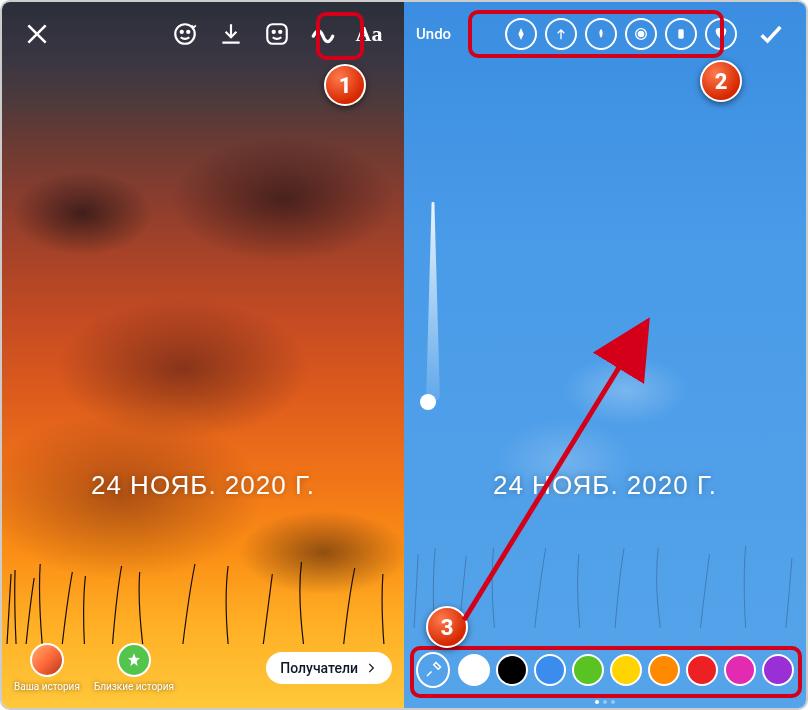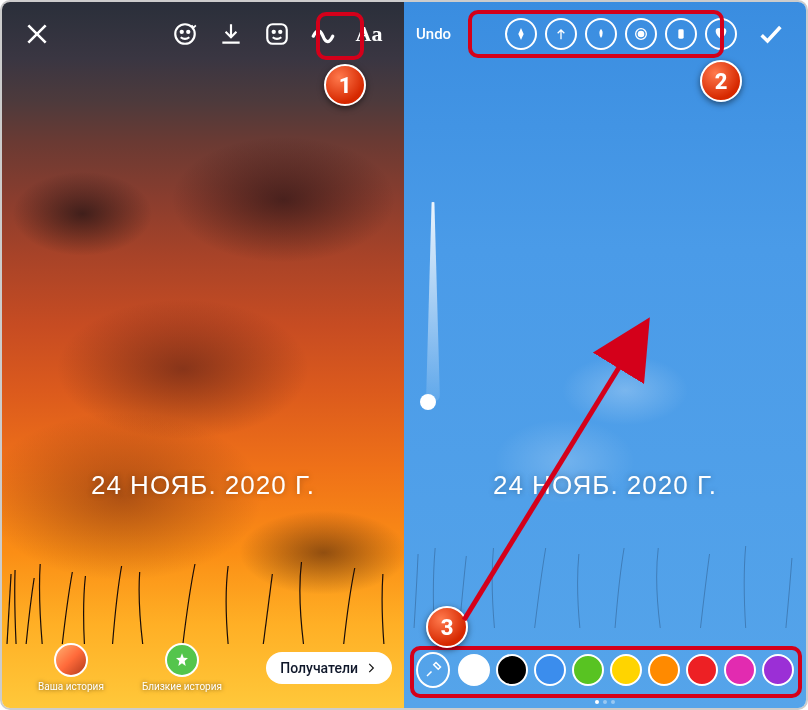--- a/index.html
+++ b/index.html
@@ -81,21 +81,21 @@
     position:absolute; left:0; right:0; text-align:center;
     color:#fff; font-weight:500; font-size:26px; letter-spacing:1px;
     font-family:Liberation Sans, sans-serif;
     text-shadow:0 0 6px rgba(0,0,0,.3);
   }
   
   .left-bottom {
     position:absolute; bottom:16px; left:0; right:0;
     display:flex; align-items:center; padding:0 12px; gap:14px;
   }
-  .story-chip { display:flex; flex-direction:column; align-items:center; gap:4px;margin-left:24px; }
+  .story-chip { display:flex; flex-direction:column; align-items:center; gap:4px; }
   .story-avatar, .story-close {
     width:34px; height:34px; border-radius:50%; display:flex; align-items:center; justify-content:center;
   }
   .story-avatar { background:linear-gradient(135deg,#ffb070,#ff6a3a,#b1391a); border:2px solid #fff; }
   .story-close { background:#54c54c; border:2px solid #fff; }
   .story-close svg { width:16px; height:16px; fill:#fff; }
   .chip-label { color:#fff; font-size:10px; text-shadow:0 0 4px rgba(0,0,0,.6); }
   .recipients-pill {
     margin-left:auto; background:#fff; color:#0f172a; font-size:14px; font-weight:500;
     padding:8px 14px; border-radius:22px; display:flex; align-items:center; gap:6px;

